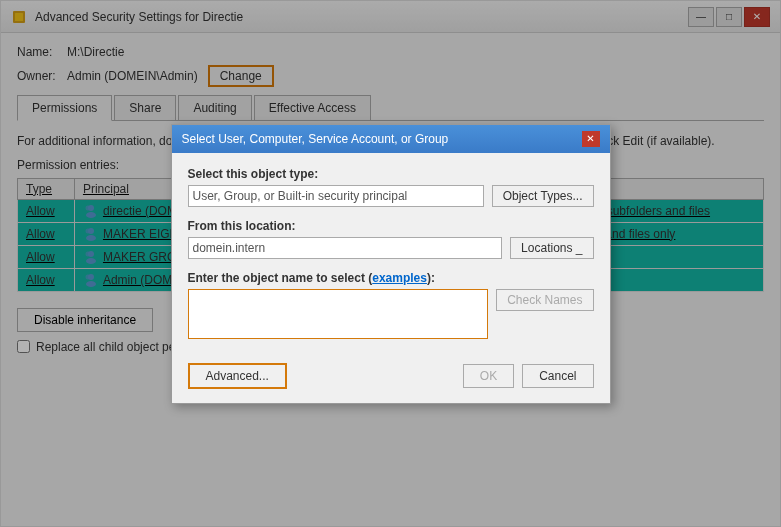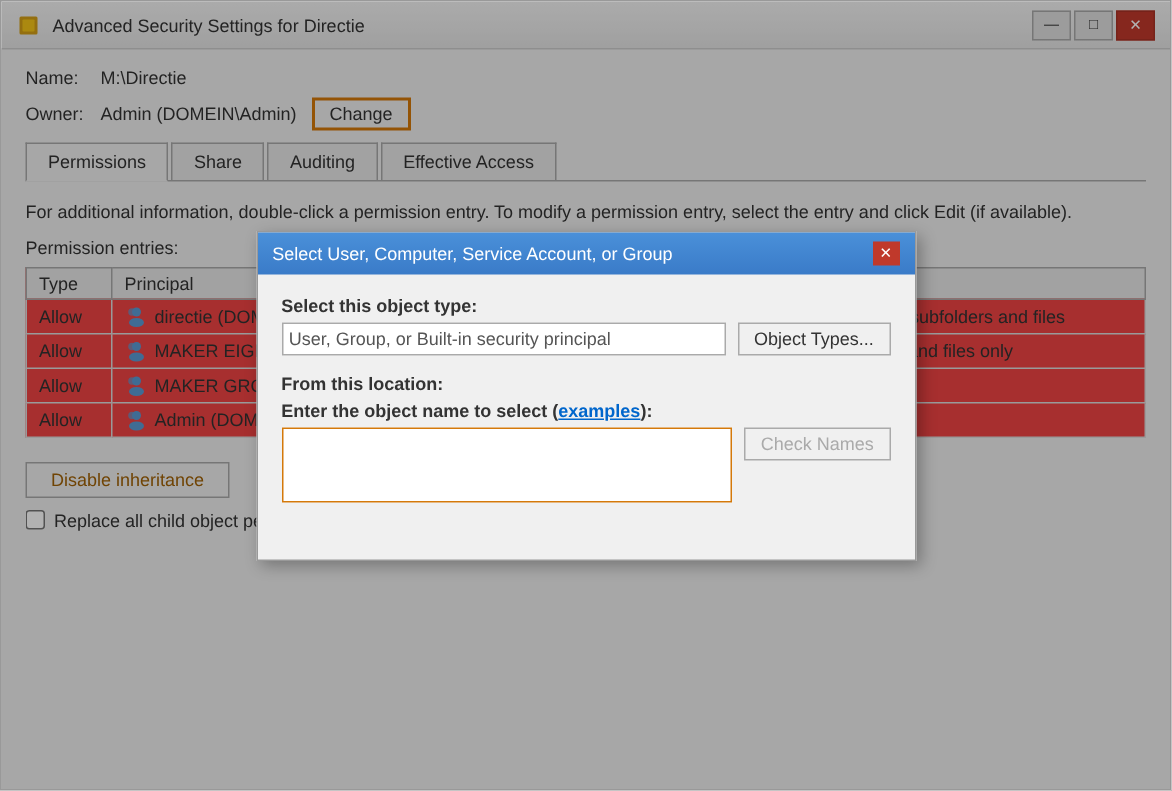--- a/index.html
+++ b/index.html
@@ -132,22 +132,23 @@
     .section-label {
       font-size: 12px;
       color: #333;
       margin-bottom: 6px;
     }
 
     .permissions-table {
       width: 100%;
       border: 1px solid #aaa;
       border-collapse: collapse;
-      background: #ef4444;
-      font-size: 12px;
+      background: #14b8a6;
+      font-size: 12px;
+      text-decoration: underline;
     }
 
     .permissions-table th {
       background: #e8e8e8;
       border: 1px solid #aaa;
       padding: 3px 8px;
       text-align: left;
       font-weight: normal;
       color: #333;
     }
@@ -176,21 +177,21 @@
 
     .action-btn:disabled {
       color: #aaa;
       cursor: default;
     }
 
     .disable-btn {
       padding: 4px 16px;
       background: #f0f0f0;
       border: 1px solid #aaa;
-      color: #a16207;
+      color: #000000;
       cursor: pointer;
       font-size: 12px;
       margin-top: 8px;
     }
 
     .replace-checkbox {
       display: flex;
       align-items: center;
       gap: 6px;
       margin-top: 8px;
@@ -503,25 +504,38 @@
 
       <div class="modal-content">
 
         <div class="modal-section-label">Select this object type:</div>
         <div class="modal-input-row">
           <input class="modal-input" readonly="" value="User, Group, or Built-in security principal" style="">
           <button class="modal-side-btn">Object Types...</button>
         </div>
 
         <div class="modal-section-label">From this location:</div>
+        <div class="modal-input-row">
+          <input class="modal-input" readonly="" value="domein.intern" style="">
+          <button class="modal-side-btn">Locations _</button>
+        </div>
 
         <div class="modal-section-label">
           Enter the object name to select (<span class="examples-link">examples</span>):
         </div>
         <div style="display: flex; gap: 8px; align-items: flex-start; margin-bottom: 12px;">
           <textarea class="object-name-input" style=""></textarea>
           <button class="modal-side-btn" style="height: 22px; color: #aaa; cursor: default;">Check Names</button>
         </div>
 
+        <div class="modal-bottom-row">
+          <div class="modal-bottom-left">
+            <button class="advanced-btn">Advanced...</button>
+          </div>
+          <div class="modal-bottom-right">
+            <button class="ok-btn">OK</button>
+            <button class="cancel-btn">Cancel</button>
+          </div>
+        </div>
       </div>
     </div>
   </div>
 </div>
 
 </body></html>

